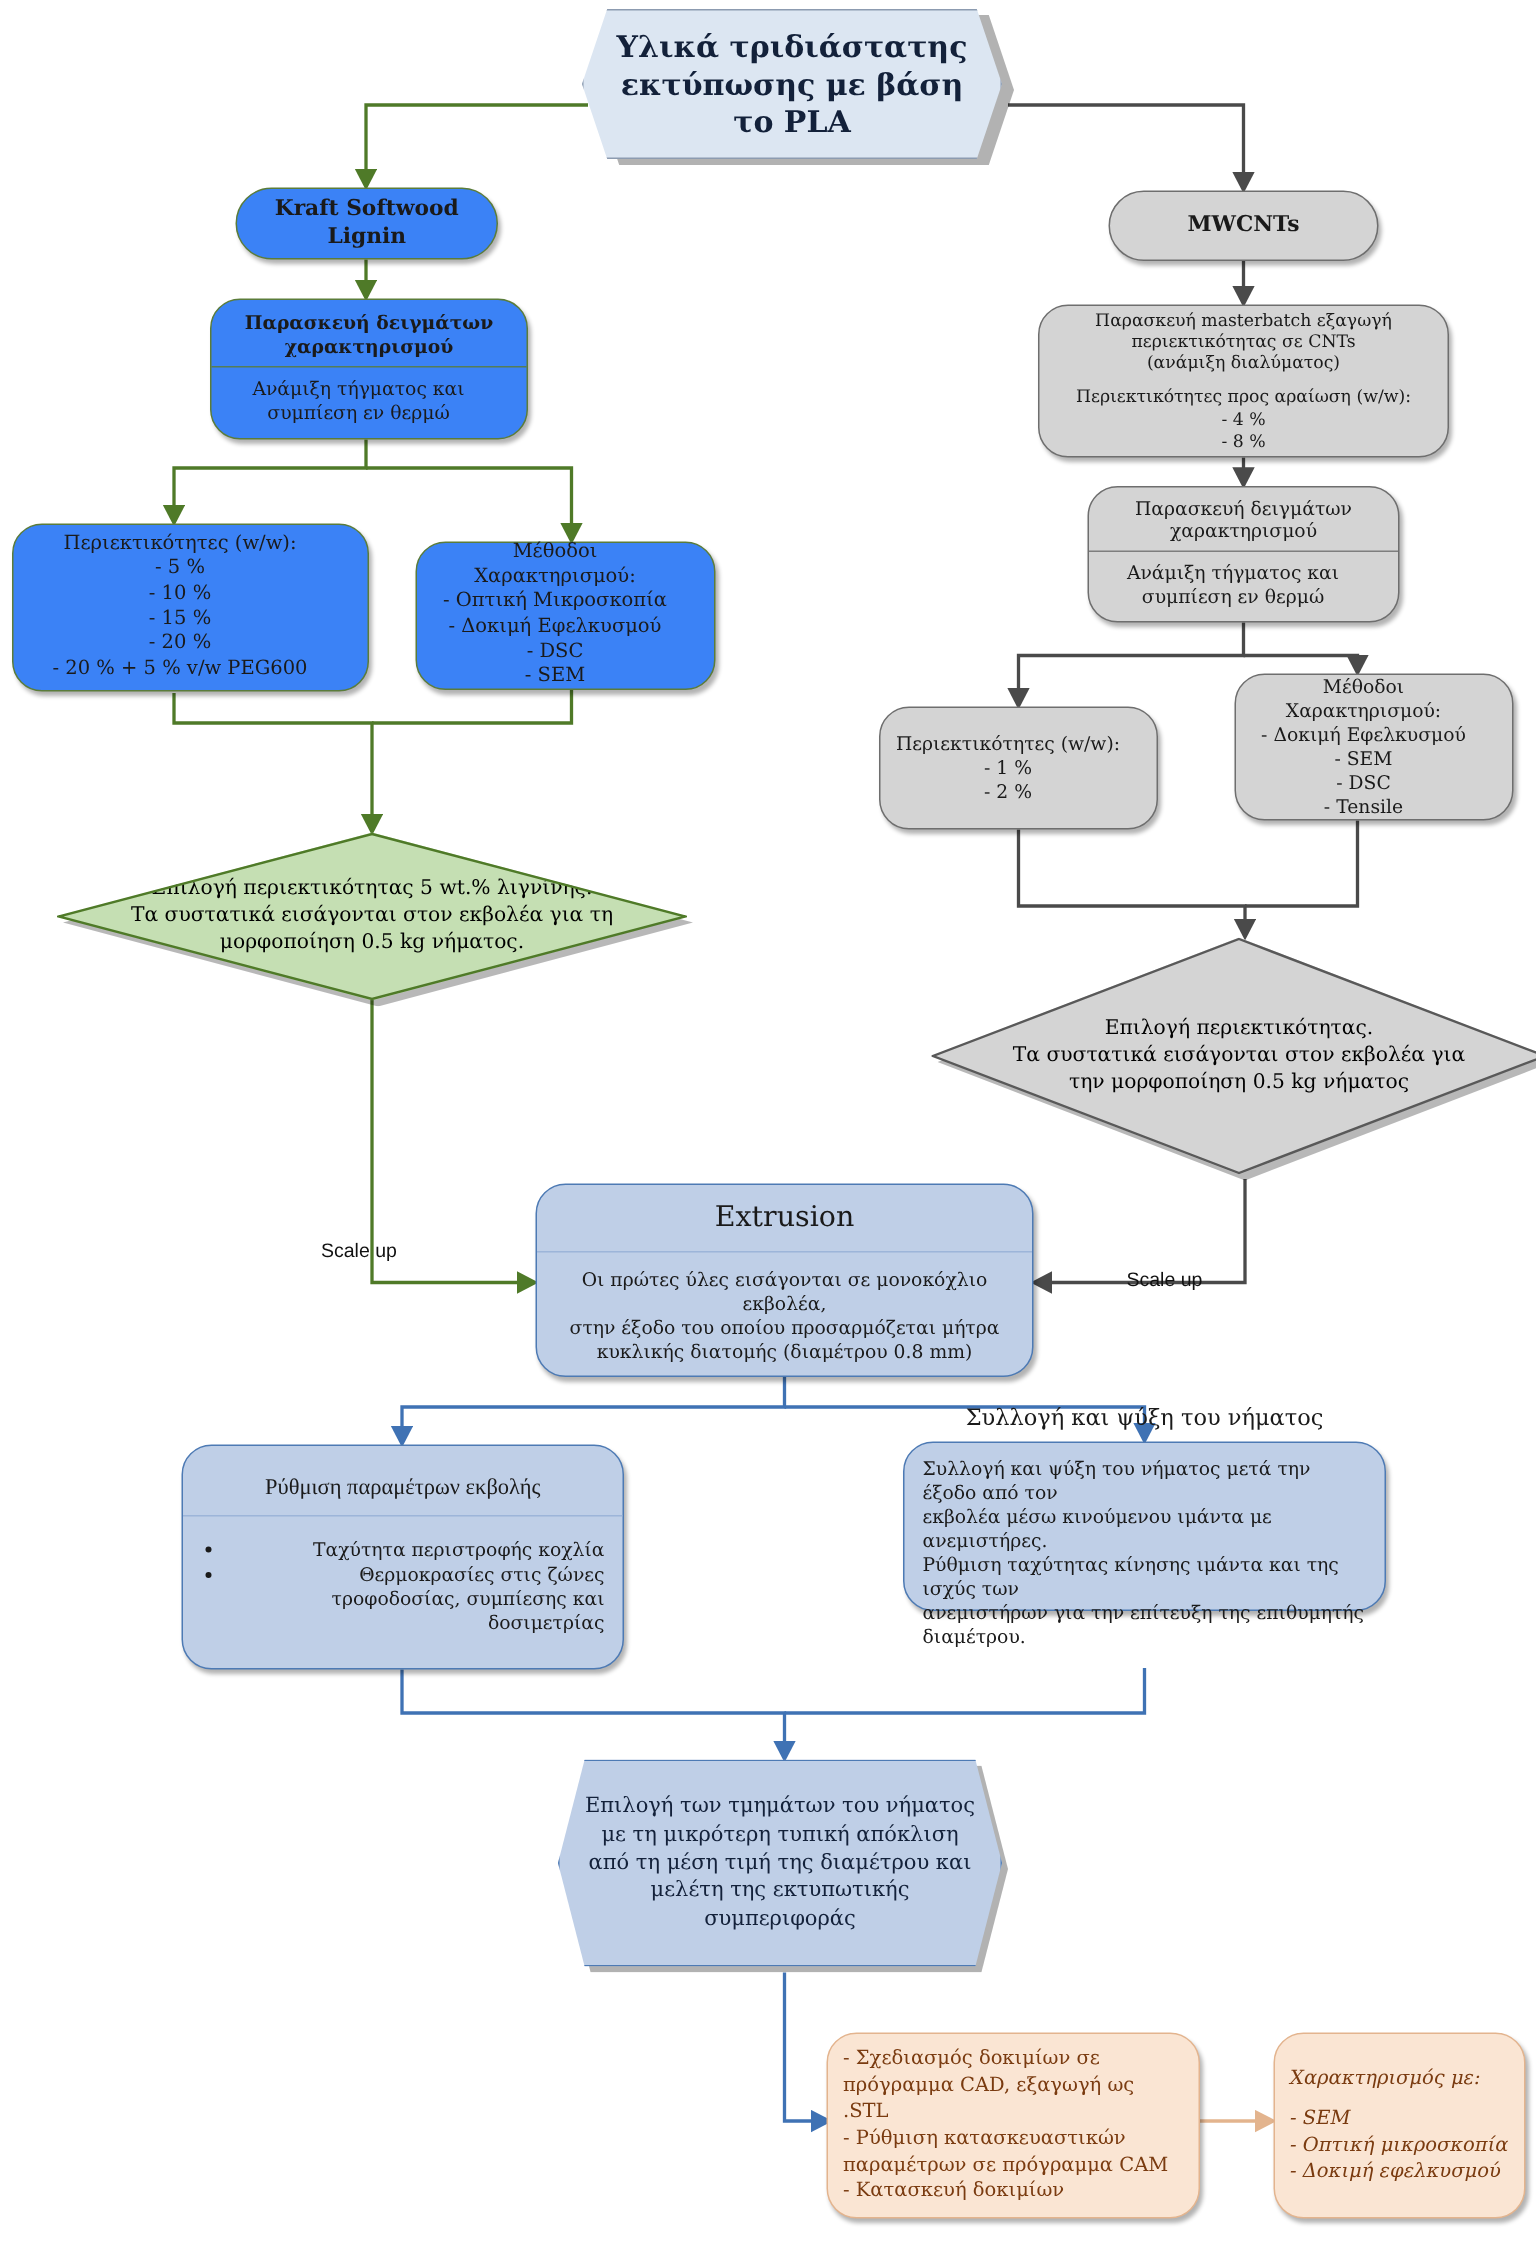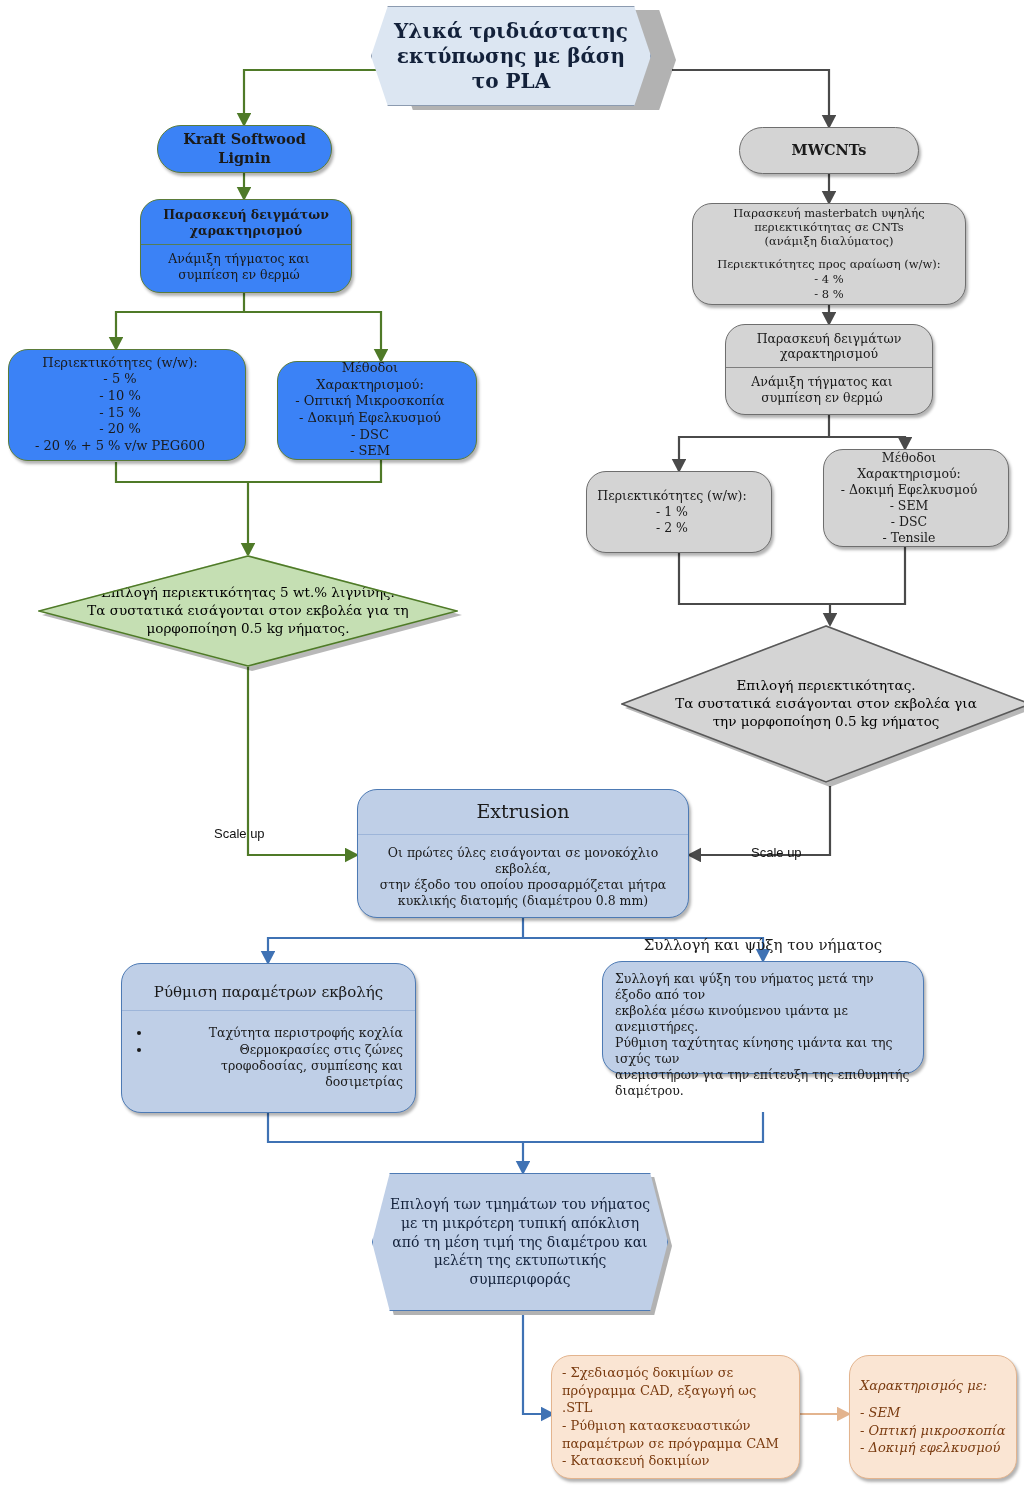--- a/index.html
+++ b/index.html
@@ -154,21 +154,21 @@
       <path d="M763,1112 L763,1142 L523,1142"></path>
       <path d="M523,1315 L523,1414 L552,1414" marker-end="url(#arrB)"></path>
     </g>
 
     <g stroke="#e3b48e" stroke-width="2.2" fill="none">
       <path d="M800,1414 L848,1414" marker-end="url(#arrO)"></path>
     </g>
   </svg>
 
   <div class="hexshadow" style="left:396px;top:10px;width:280px;height:100px;"></div>
-  <div class="hex" style="left:371px;top:6px;width:280px;height:100px;font-size:20px;font-weight:bold;">
+  <div class="hex" style="left:388px;top:6px;width:280px;height:100px;font-size:20px;font-weight:bold;">
     <div style="line-height:1.25;">
       <span class="ln">Υλικά τριδιάστατης</span>
       <span class="ln">εκτύπωσης με βάση</span>
       <span class="ln">το PLA</span>
     </div>
   </div>
 
   <div class="node rbox green pill" style="left:157px;top:125px;width:175px;height:48px;font-size:14.5px;">
     <div class="ctr">
       <div>
@@ -226,21 +226,21 @@
   <div class="edgelabel" style="left:214px;top:826px;font-size:13px;">Scale up</div>
 
   <div class="node rbox gray pill" style="left:739px;top:127px;width:180px;height:47px;font-size:14.5px;">
     <div class="ctr">
       <span>MWCNTs</span>
     </div>
   </div>
 
   <div class="node rbox gray" style="left:692px;top:203px;width:274px;height:102px;font-size:11.5px;">
     <div class="hdr plain" style="padding:5px 6px 5px 6px;">
-      <span class="ln">Παρασκευή masterbatch υψηλής</span>
+      <span class="ln">Παρασκευή masterbatch εξαγωγή</span>
       <span class="ln">περιεκτικότητας σε CNTs</span>
       <span class="ln">(ανάμιξη διαλύματος)</span>
     </div>
     <div class="divider"></div>
     <div class="body" style="padding:4px 6px 5px 6px;">
       <span class="ln">Περιεκτικότητες προς αραίωση (w/w):</span>
       <span class="ln">- 4 %</span>
       <span class="ln">- 8 %</span>
     </div>
   </div>
@@ -293,21 +293,21 @@
     <div class="hdr plain" style="font-size:19px;padding:10px 8px 11px 8px;">Extrusion</div>
     <div class="divider"></div>
     <div class="body" style="padding:10px 10px 8px 10px;">
       <span class="ln">Οι πρώτες ύλες εισάγονται σε μονοκόχλιο εκβολέα,</span>
       <span class="ln">στην έξοδο του οποίου προσαρμόζεται μήτρα</span>
       <span class="ln">κυκλικής διατομής (διαμέτρου 0.8 mm)</span>
     </div>
   </div>
 
   <div class="node rbox blue" style="left:121px;top:963px;width:295px;height:150px;font-size:12.5px;">
-    <div class="hdr plain" style="font-size:15px;padding:7px 8px 8px 8px;">Ρύθμιση παραμέτρων εκβολής</div>
+    <div class="hdr plain" style="font-size:15px;padding:7px 8px 8px 8px;font-family:Liberation Serif, serif;">Ρύθμιση παραμέτρων εκβολής</div>
     <div class="divider"></div>
     <div class="body" style="padding:14px 12px 8px 12px;">
       <ul class="bul">
         <li>Ταχύτητα περιστροφής κοχλία</li>
         <li>Θερμοκρασίες στις ζώνες τροφοδοσίας, συμπίεσης και δοσιμετρίας</li>
       </ul>
     </div>
   </div>
 
   <div class="node rbox blue" style="left:602px;top:961px;width:322px;height:113px;font-size:12.5px;">

